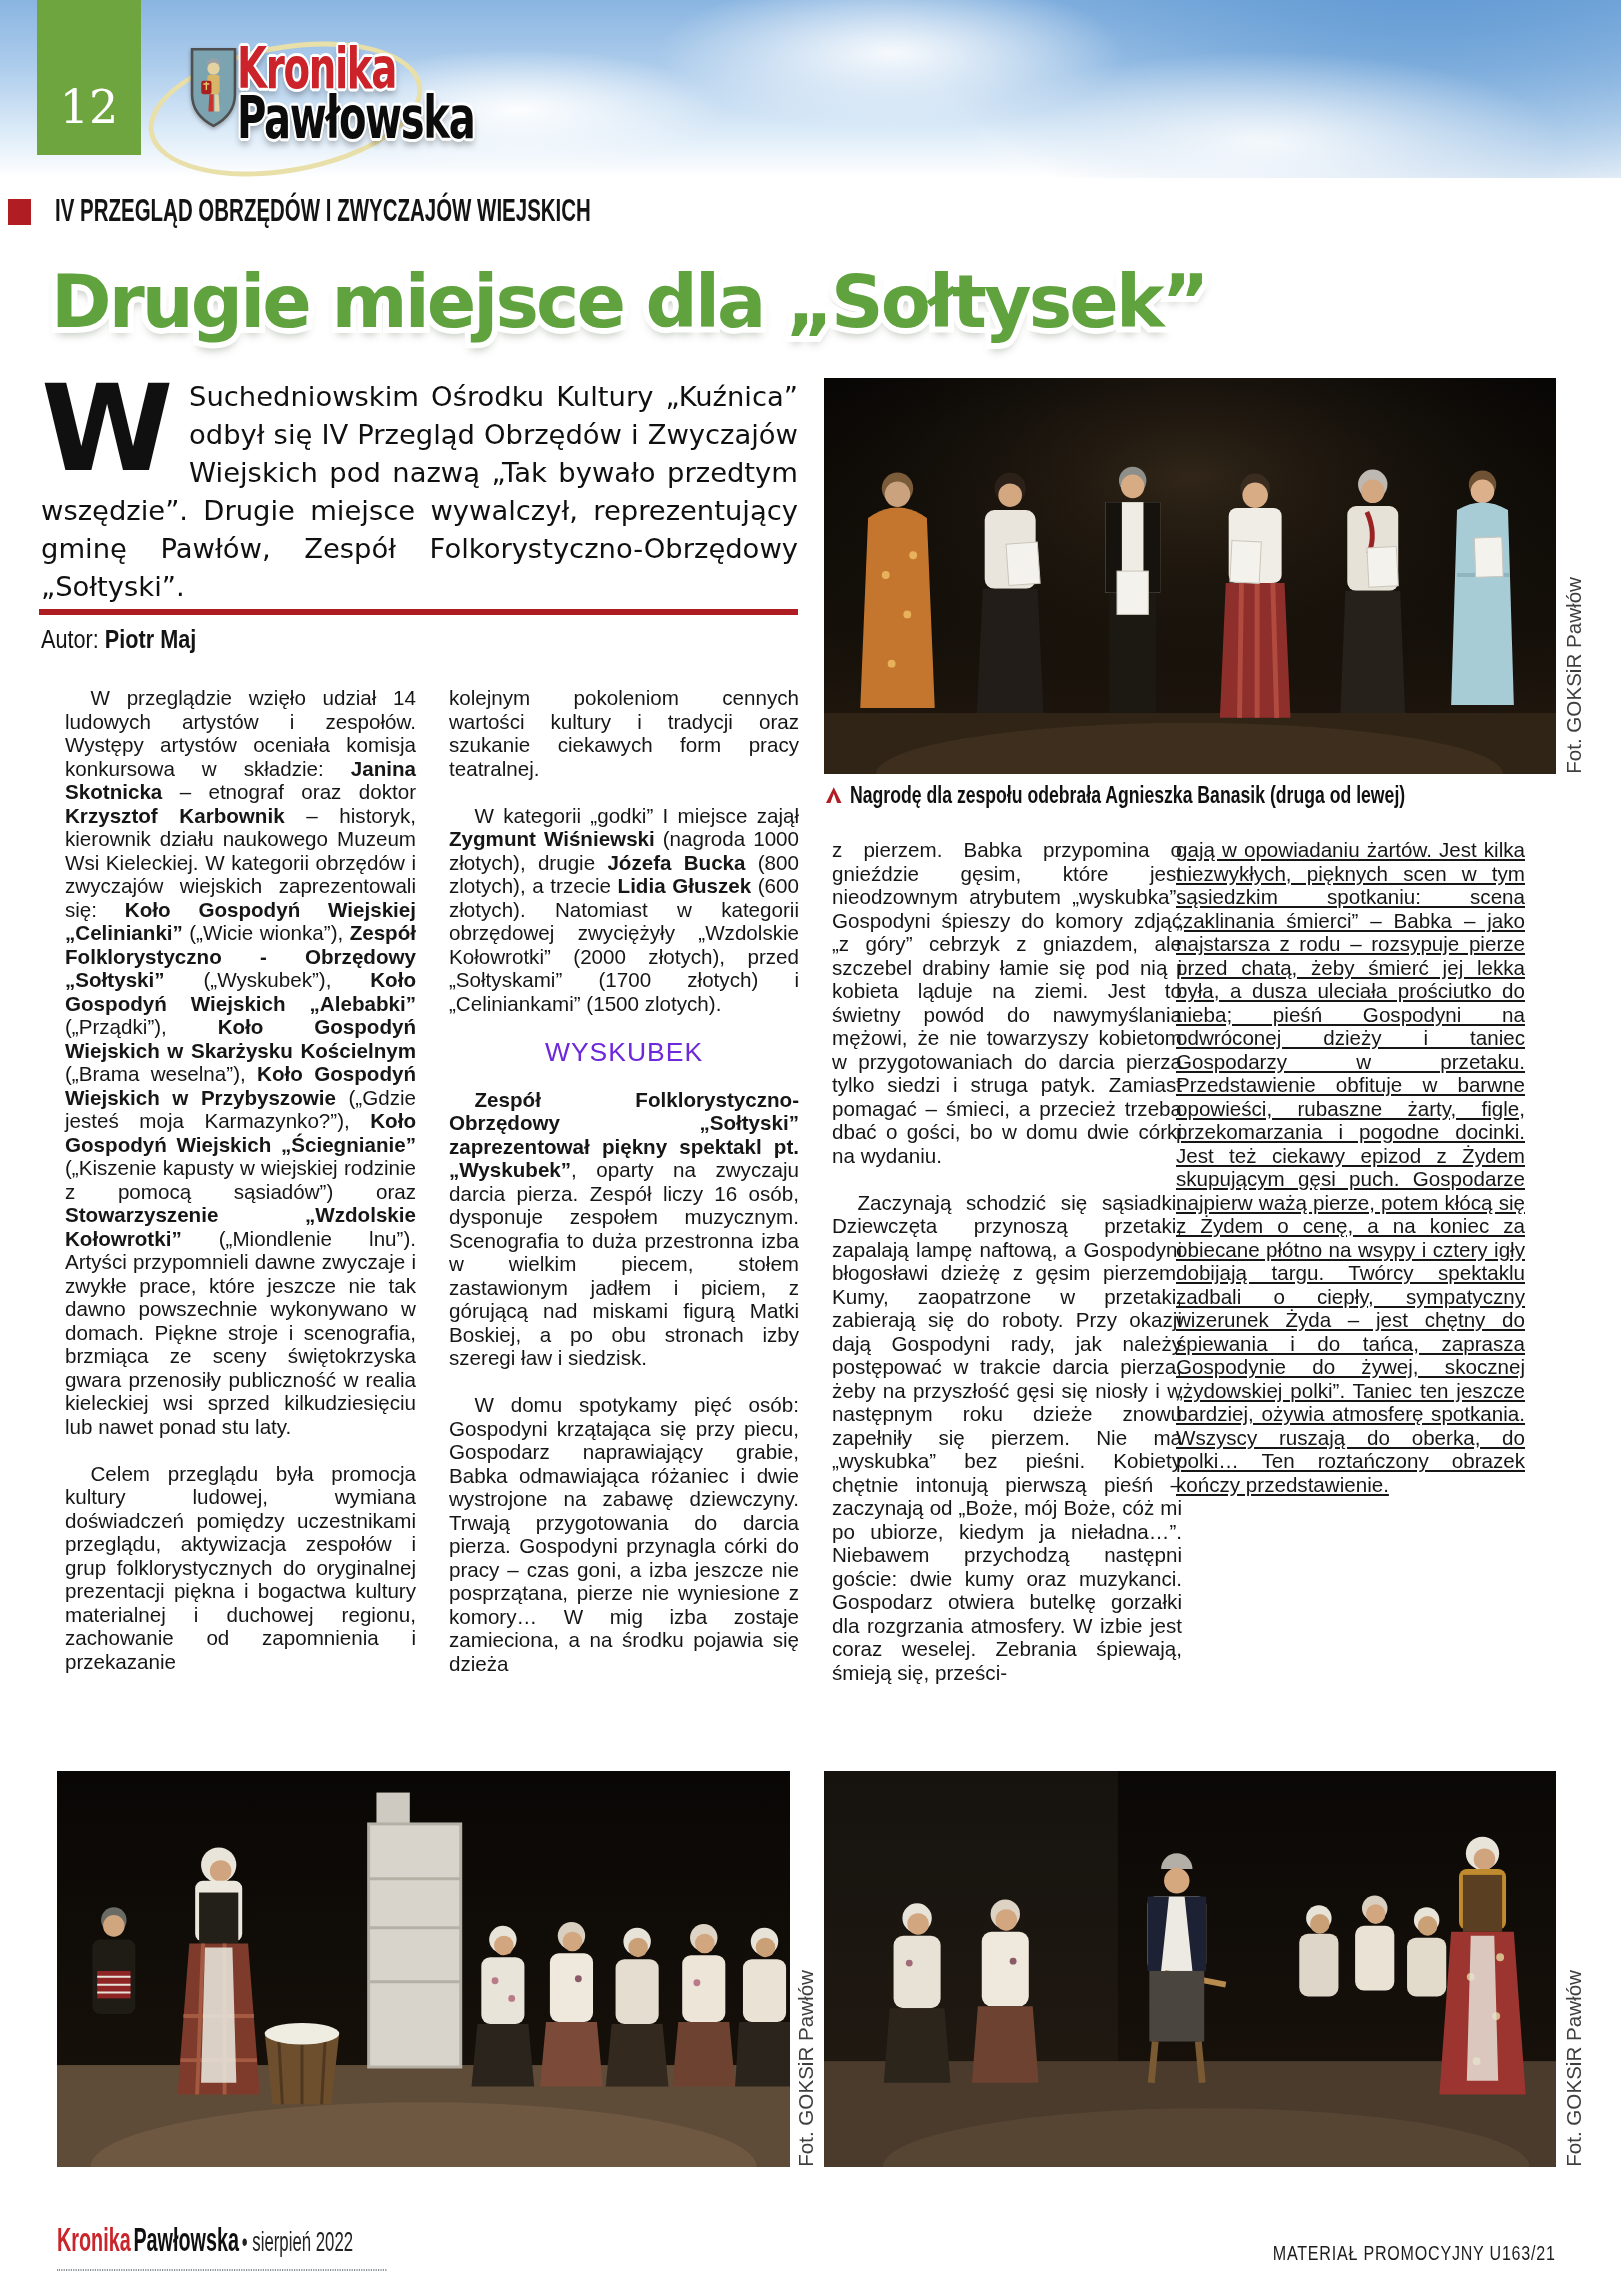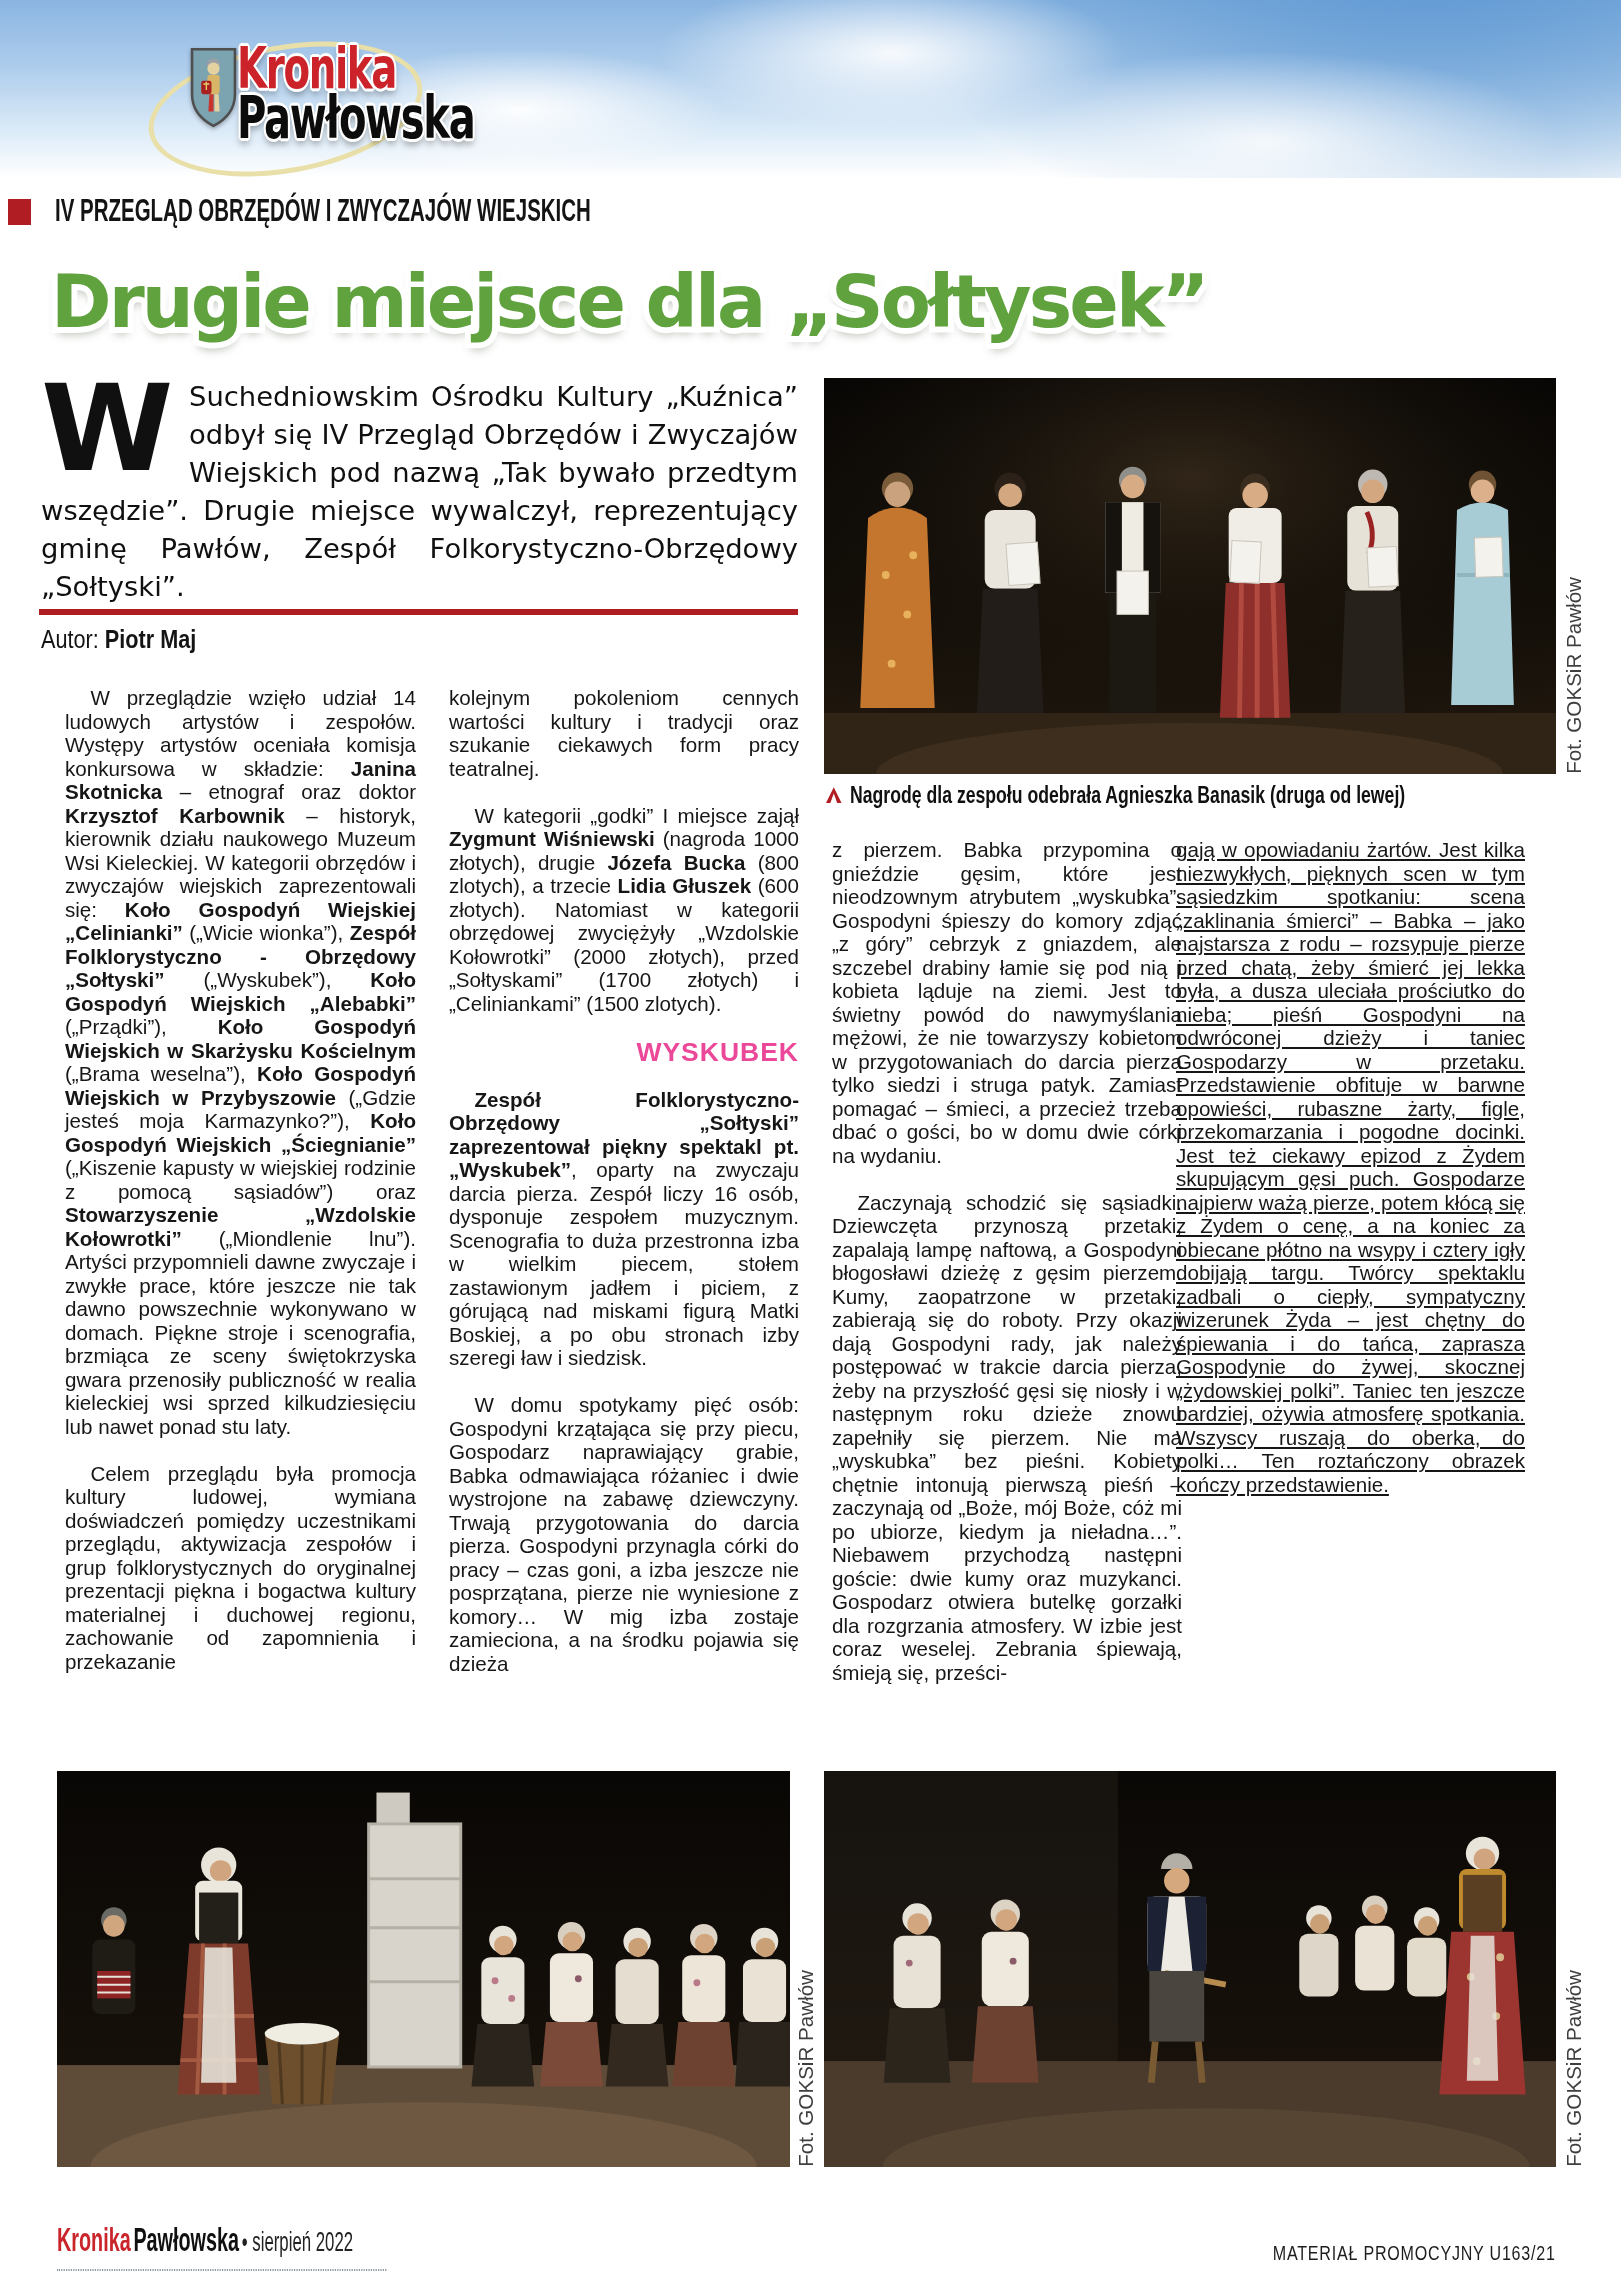--- a/index.html
+++ b/index.html
@@ -72,40 +72,43 @@
 
   
   .col{position:absolute;font-size:20.6px;line-height:23.5px;text-align:justify;color:#161616;margin-left:8px;}
   .col1{left:57px;top:686px;width:351px;}
   .col2{left:441px;top:686px;width:350px;}
   .col3{left:824px;top:838px;width:350px;}
   .col4{left:1168px;top:838px;width:349px;text-decoration:underline;}
   .para{margin:0;}
   .para + .para{margin-top:23.5px;}
   .indent{text-indent:25.5px;}
-  .subhead{margin:25.5px 0 23.5px 0;text-align:right;color:#ec4899;font-size:26.5px;
-    letter-spacing:1px;font-weight:bold;}
+  .subhead{margin:25.5px 0 23.5px 0;text-align:center;color:#6d28d9;font-size:26.5px;
+    letter-spacing:1px;font-weight:normal;}
   .subhead + .para{margin-top:0;}
   b{font-weight:bold;}
 
   
   .footer-left{position:absolute;left:57px;top:2221px;width:549px;padding-bottom:9.8px;
     border-bottom:2.9px dotted #8a979c;transform:scaleX(.6);transform-origin:left top;white-space:nowrap;}
   .f-red{color:#c9252b;font-weight:bold;font-size:33px;}
   .f-black{color:#101010;font-weight:bold;font-size:33px;}
   .f-issue{font-size:28px;color:#222;}
   .footer-right{position:absolute;right:65px;top:2241px;font-size:20.6px;color:#1d1d1d;
     letter-spacing:1px;transform:scaleX(.78);transform-origin:right top;white-space:nowrap;}
 </style>
 </head>
 <body>
 
 <div class="page">
 
   <div class="sky"></div>
+  <div class="pagenum">
+    <span>12</span>
+  </div>
   <div class="masthead">
     <div class="swoosh"></div>
     <svg class="crest" viewBox="0 0 46 80">
       <path d="M2,2 H44 V46 Q44 66 23 77 Q2 66 2 46 Z" fill="#7ba3b0" stroke="#4f4f4f" stroke-width="2.5"></path>
       <path d="M16,18 a7,7 0 0 1 14,0 Z" fill="#9aa0a6"></path>
       <circle cx="23" cy="21" r="6" fill="#e4d2a0"></circle>
       <rect x="17" y="27" width="12" height="19" rx="3" fill="#d9b567"></rect>
       <rect x="11" y="33" width="10" height="13" rx="2" fill="#a8201f"></rect>
       <path d="M13,36 h6 M16,34 v8" stroke="#e8c96a" stroke-width="1.4"></path>
       <path d="M19,46 L18,63 L23,63 L23,46 Z" fill="#c8342c"></path>

